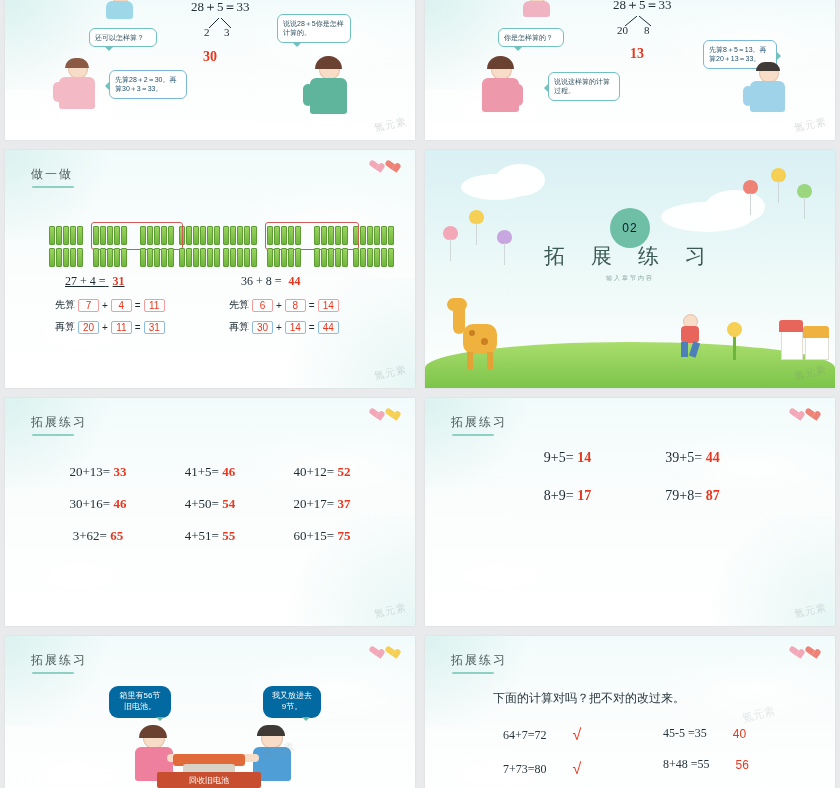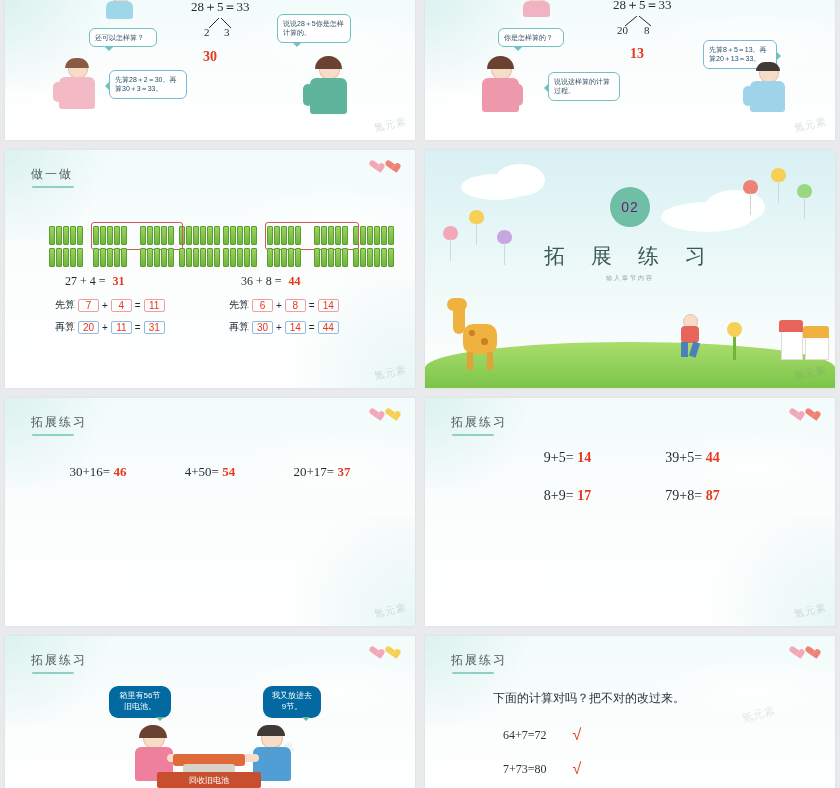--- a/index.html
+++ b/index.html
@@ -101,23 +101,23 @@
 
   
   .cover{position:relative;background:linear-gradient(180deg,#d9f0f4 0%, #eefaf8 55%, #ffffff 100%);}
   .cover .grass{
     position:absolute;left:0;right:0;bottom:0;height:46px;
     background:linear-gradient(180deg,#a9dd6c,#7cc44a);
     border-radius:50% 50% 0 0 / 26px 26px 0 0;
   }
   .cover .cloud{position:absolute;background:#fff;border-radius:50%;opacity:.95;}
   .circle02{
-    position:absolute;left:50%;transform:translateX(-50%);top:37px;
-    width:40px;height:40px;border-radius:50%;background:#6fbfa6;color:#701a75;
-    display:flex;align-items:center;justify-content:center;font-size:14px;letter-spacing:1px;
+    position:absolute;left:50%;transform:translateX(-50%);top:58px;
+    width:40px;height:40px;border-radius:50%;background:#6fbfa6;color:#0f172a;
+    display:flex;align-items:center;justify-content:center;font-size:12px;letter-spacing:1px;
   }
   .cov-title{
     position:absolute;left:0;right:0;top:92px;text-align:center;
     font-size:21px;letter-spacing:10px;color:#3c5a55;
   }
   .cov-sub{
     position:absolute;left:0;right:0;top:124px;text-align:center;
     font-size:6px;letter-spacing:2px;color:#8aa8a3;
   }
 
@@ -259,21 +259,21 @@
       <span class="stick"></span><span class="stick"></span><span class="stick"></span><span class="stick"></span><span class="stick"></span><span class="stick"></span>
     </div>
     <div class="bundleframe" style="left:86px;top:72px;width:90px;height:26px;"></div>
     <div class="bundle" style="left:44px;top:98px;">
       <span class="stick"></span><span class="stick"></span><span class="stick"></span><span class="stick"></span><span class="stick"></span>
       <span class="stick" style="margin-left:5px;"></span><span class="stick"></span><span class="stick"></span><span class="stick"></span><span class="stick"></span>
       <span class="stick" style="margin-left:7px;"></span><span class="stick"></span><span class="stick"></span><span class="stick"></span><span class="stick"></span>
       <span class="stick"></span><span class="stick"></span><span class="stick"></span><span class="stick"></span><span class="stick"></span><span class="stick"></span>
     </div>
 
-    <div style="position:absolute;left:60px;top:124px;font-size:12px;font-family:'Liberation Serif',serif;color:#1d2b33;">
+    <div style="position:absolute;left:60px;top:124px;font-size:12px;font-family:'Liberation Serif',serif;color:#1d2b33;text-decoration:underline;">
       <span>27 + 4 =</span>
       <span class="num-red" style="margin-left:4px;">31</span>
     </div>
     <div style="position:absolute;left:50px;top:148px;font-size:10px;color:#1d2b33;display:flex;align-items:center;gap:3px;">
       <span>先算</span>
       <span class="boxnum">7</span>
       <span>+</span>
       <span class="boxnum">4</span>
       <span>=</span>
       <span class="boxnum">11</span>
@@ -398,23 +398,33 @@
     <div class="corner-tl"></div>
     <div class="corner-br"></div>
     <div class="title">拓展练习</div>
     <div class="hearts">
       <span class="heart h-pink"></span>
       <span class="heart h-yellow"></span>
     </div>
 
     <div class="eqgrid">
       <div class="eqrow">
+        <div class="eqcell"><span>20+13=</span> <span class="num-red">33</span></div>
+        <div class="eqcell"><span>41+5=</span> <span class="num-red">46</span></div>
+        <div class="eqcell"><span>40+12=</span> <span class="num-red">52</span></div>
+      </div>
+      <div class="eqrow">
         <div class="eqcell"><span>30+16=</span> <span class="num-red">46</span></div>
         <div class="eqcell"><span>4+50=</span> <span class="num-red">54</span></div>
         <div class="eqcell"><span>20+17=</span> <span class="num-red">37</span></div>
+      </div>
+      <div class="eqrow">
+        <div class="eqcell"><span>3+62=</span> <span class="num-red">65</span></div>
+        <div class="eqcell"><span>4+51=</span> <span class="num-red">55</span></div>
+        <div class="eqcell"><span>60+15=</span> <span class="num-red">75</span></div>
       </div>
     </div>
 
     <div class="wm">氪元素</div>
   </div>
 
   <div class="slide">
     <div class="bgsky"></div>
     <div class="corner-tl"></div>
     <div class="corner-br"></div>
@@ -487,17 +497,28 @@
         <span class="qline" style="font-family:'Liberation Serif',serif;">64+7=72</span>
         <span class="tick">√</span>
       </div>
       <div style="display:flex;align-items:center;gap:26px;">
         <span class="qline" style="font-family:'Liberation Serif',serif;">7+73=80</span>
         <span class="tick">√</span>
       </div>
 
     </div>
 
+    <div style="position:absolute;left:238px;top:90px;">
+      <div style="display:flex;align-items:center;gap:26px;margin-bottom:16px;">
+        <span class="qline" style="font-family:'Liberation Serif',serif;">45-5 =35</span>
+        <span class="chk">40</span>
+      </div>
+      <div style="display:flex;align-items:center;gap:26px;margin-bottom:16px;">
+        <span class="qline" style="font-family:'Liberation Serif',serif;">8+48 =55</span>
+        <span class="chk">56</span>
+      </div>
+
+    </div>
 
     <div class="wm2" style="right:60px;top:40%;">氪元素</div>
   </div>
 
 </div>
 
 </body></html>

